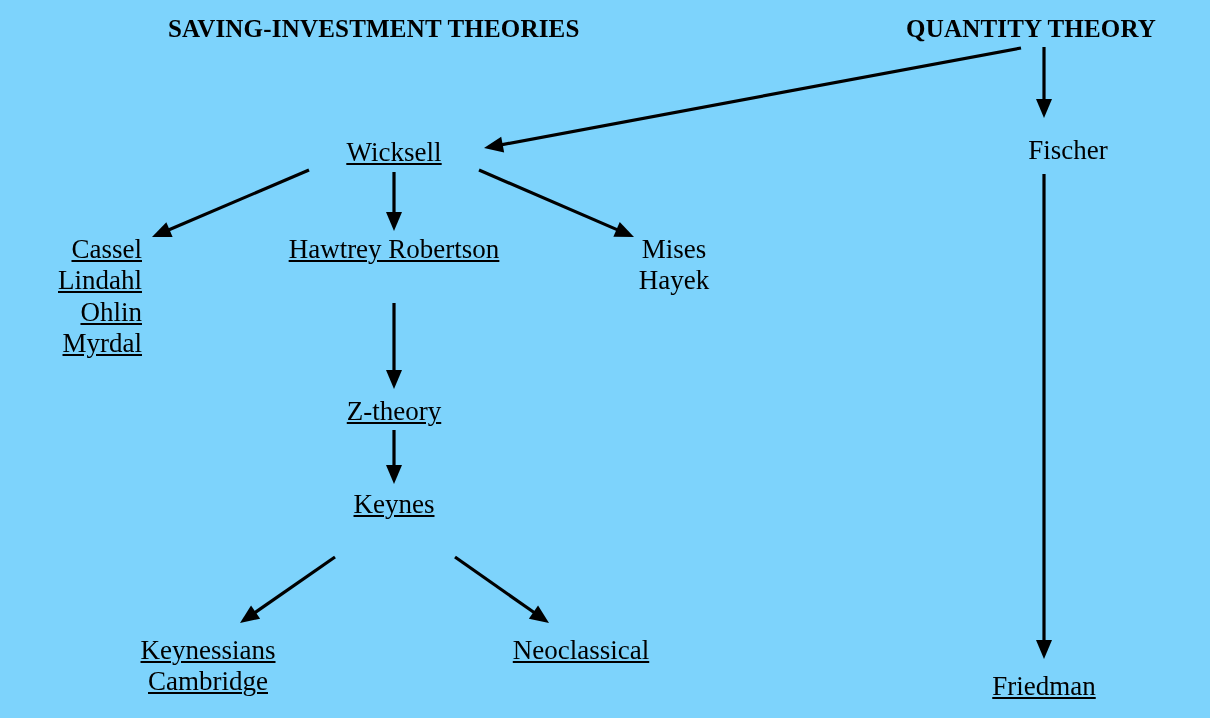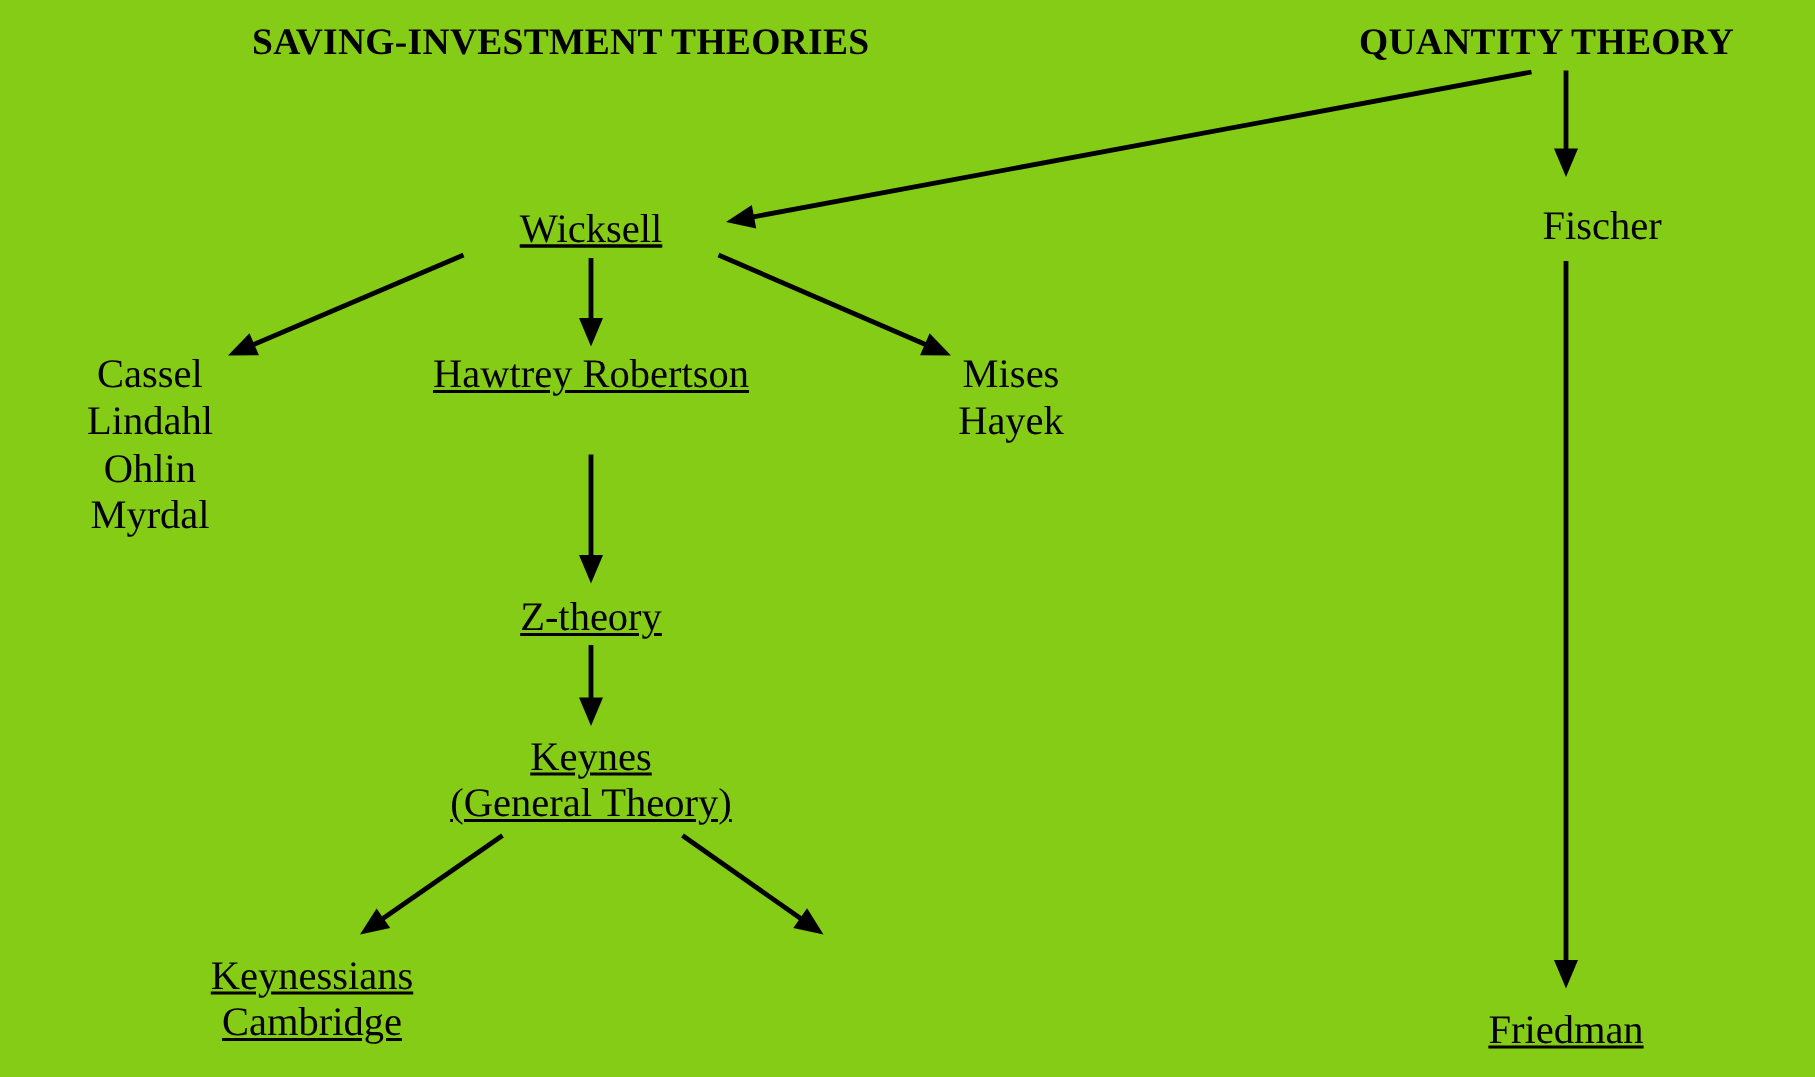--- a/index.html
+++ b/index.html
@@ -8,21 +8,21 @@
     background: #ffffff;
   }
   body {
     font-family: "Liberation Serif", "DejaVu Serif", serif;
     color: #000000;
   }
   #canvas {
     position: relative;
     width: 1210px;
     height: 718px;
-    background: #84cc16;
+    background: #7dd3fc;
     overflow: hidden;
   }
   #edges {
     position: absolute;
     left: 0;
     top: 0;
     width: 1210px;
     height: 718px;
     pointer-events: none;
   }
@@ -40,21 +40,22 @@
   .label {
     font-size: 27px;
   }
   .label .ln {
     display: block;
   }
   .label.center .ln {
     text-align: center;
   }
   .label.left .ln {
-    text-align: center;
+    text-align: right;
+    text-decoration: underline;
   }
   .underline .ln {
     text-decoration: underline;
     text-underline-offset: 2px;
     text-decoration-thickness: 1.6px;
   }
   .centered {
     transform: translateX(-50%);
   }
 </style>
@@ -109,20 +110,20 @@
   <div class="node heading" style="left:168px; top:14px;">SAVING-INVESTMENT THEORIES</div>
 
   <div class="node heading" style="left:906px; top:14px;">QUANTITY THEORY</div>
 
   <div id="node-layer">
       <div class="node label center underline centered" style="left: 394px; top: 137px; text-decoration: underline;"><span class="ln">Wicksell</span></div>
       <div class="node label left" style="left: 58px; top: 234px;"><span class="ln">Cassel</span><span class="ln">Lindahl</span><span class="ln">Ohlin</span><span class="ln">Myrdal</span></div>
       <div class="node label center underline centered" style="left: 394px; top: 234px;"><span class="ln">Hawtrey Robertson</span></div>
       <div class="node label center centered" style="left: 674px; top: 234px;"><span class="ln">Mises</span><span class="ln">Hayek</span></div>
       <div class="node label center underline centered" style="left: 394px; top: 396px;"><span class="ln">Z-theory</span></div>
-      <div class="node label center underline centered" style="left: 394px; top: 489px;"><span class="ln">Keynes</span><span class="ln">(General Theory)</span></div>
+      <div class="node label center underline centered" style="left: 394px; top: 489px;"><span class="ln">Keynes</span></div>
       <div class="node label center underline centered" style="left: 208px; top: 635px;"><span class="ln">Keynessians</span><span class="ln">Cambridge</span></div>
-      <div class="node label center underline centered" style="left: 581px; top: 635px;"></div>
+      <div class="node label center underline centered" style="left: 581px; top: 635px;"><span class="ln">Neoclassical</span></div>
       <div class="node label center centered" style="left: 1068px; top: 135px;"><span class="ln">Fischer</span></div>
       <div class="node label center underline centered" style="left: 1044px; top: 671px; font-family: Liberation Serif, serif;"><span class="ln">Friedman</span></div>
     </div>
 
 </div>
 
 </body></html>

